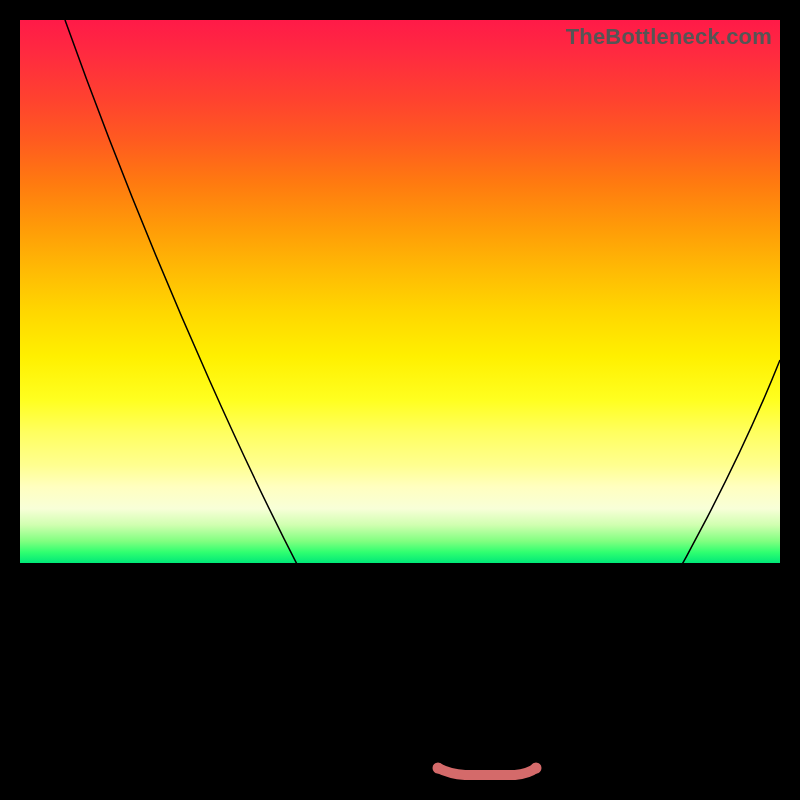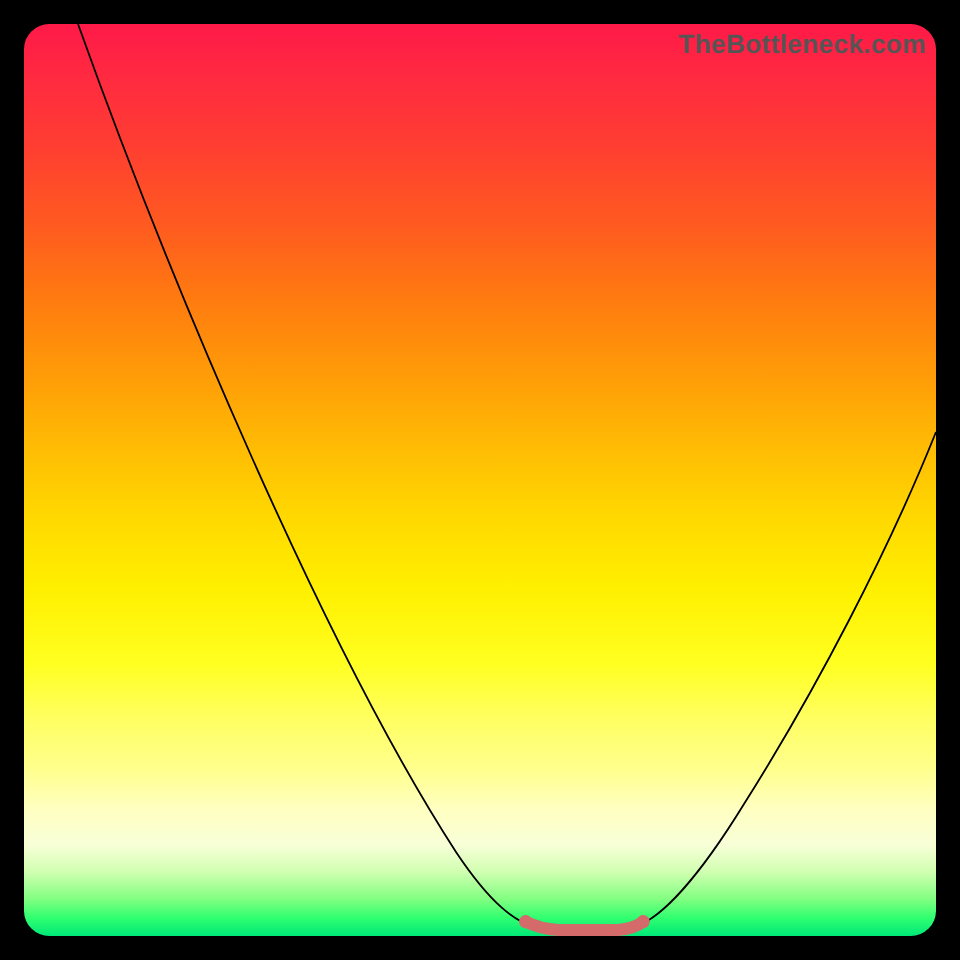--- a/index.html
+++ b/index.html
@@ -8,42 +8,41 @@
     position: relative;
     width: 800px;
     height: 800px;
     background: #000;
   }
   .plot-area {
     position: absolute;
     left: 20px;
     top: 20px;
     width: 760px;
-    height: 760px;
+    height: 543px;
     background: linear-gradient(to bottom,
       #ff1a48 0%,
       #ff2a40 6%,
       #ff4030 14%,
       #ff5a20 22%,
       #ff7a10 30%,
       #ff9a08 38%,
       #ffba04 46%,
       #ffd800 54%,
       #fff000 62%,
       #ffff20 70%,
       #ffff60 76%,
       #ffff90 82%,
       #ffffc0 86%,
       #f8ffd8 90%,
       #d0ffb0 93%,
       #80ff80 96%,
       #30ff70 98%,
       #00e878 100%
     );
-    border-radius: 21px;
   }
   .watermark {
     position: absolute;
     top: 4px;
     right: 8px;
     font-family: Arial, sans-serif;
     font-size: 22px;
     font-weight: 600;
     color: #555;
     letter-spacing: 0.2px;

